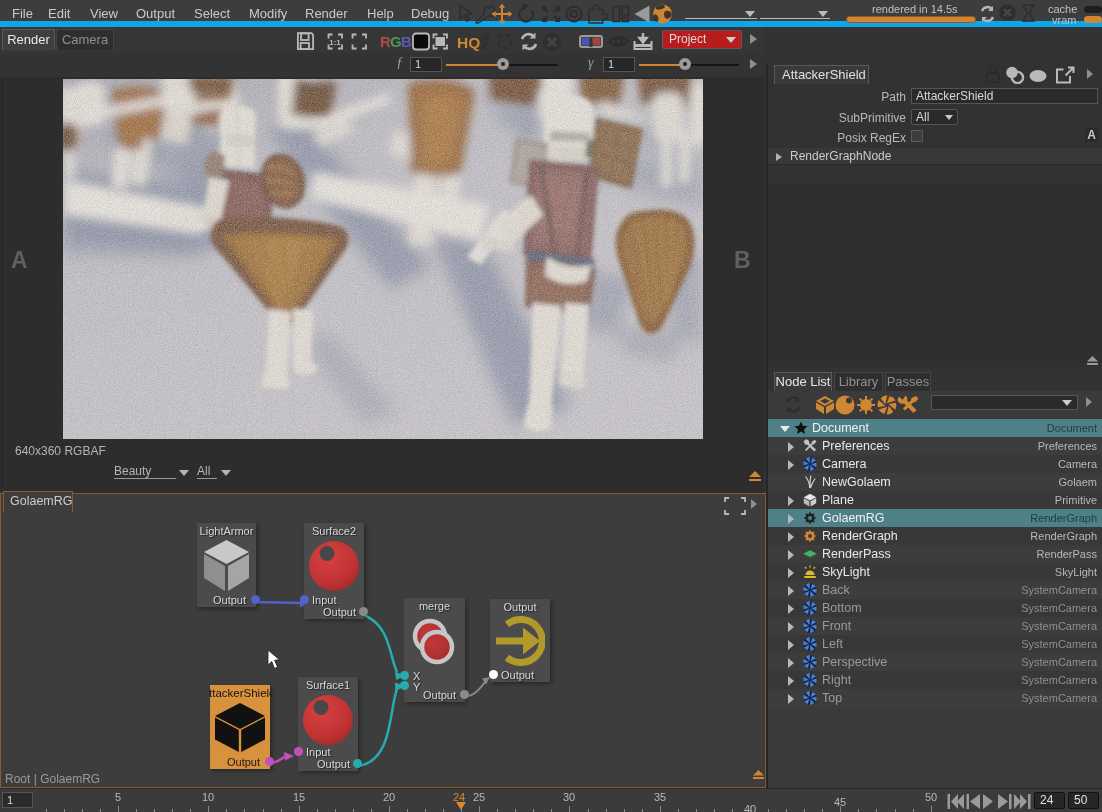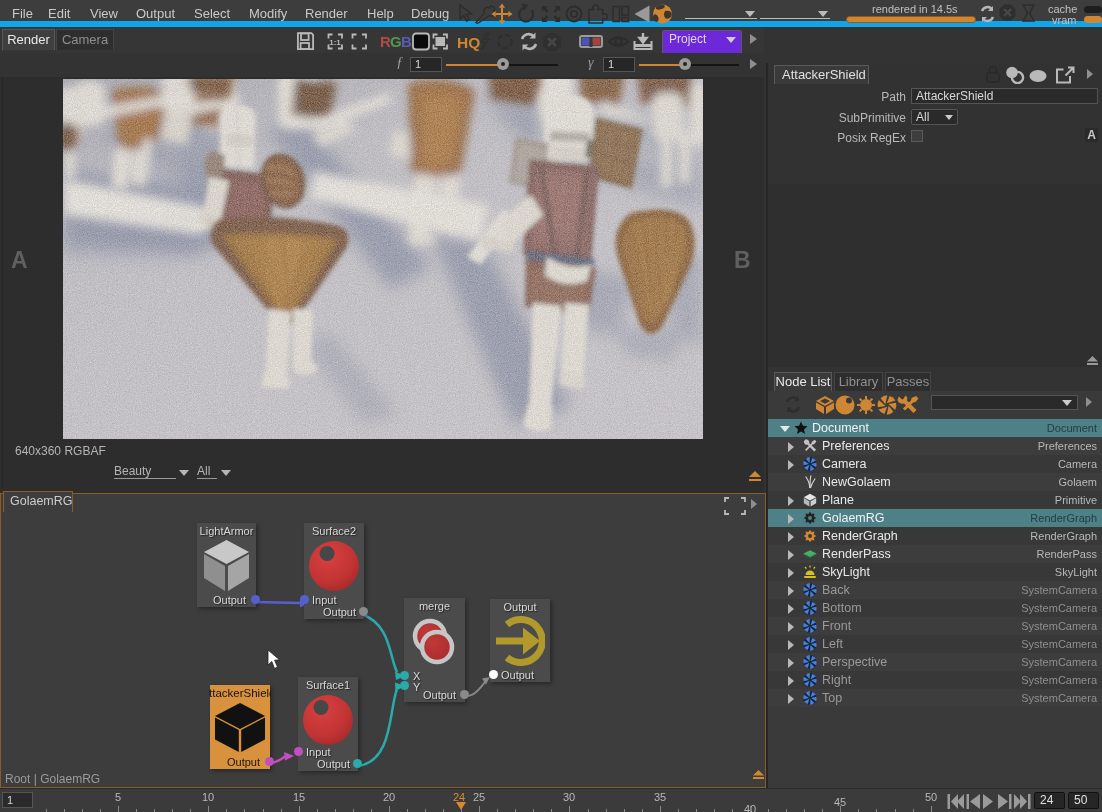--- a/index.html
+++ b/index.html
@@ -157,21 +157,21 @@
         <circle cx="322.5" cy="9.5" r="3.2"></circle>
       </g>
 
       <g stroke="#b9b9b9" stroke-width="2" fill="none">
         <path d="M338.5 9 v8 h17 v-8"></path>
         <path d="M338.5 13.5 h17" stroke-width="3"></path>
       </g>
       <path d="M347 1 v6 M343.5 6 h7 l-3.5 4.5 Z" stroke="#b9b9b9" stroke-width="2.4" fill="#b9b9b9"></path>
     </svg>
 
-    <div class="abs" style="left:662px;top:3px;width:80px;height:35px;background:#6d28d9;border:1px solid #5a5a5a;border-radius:2px;color:#dcdcdc;font-size:12px;line-height:17px;padding-left:6px;">Project
+    <div class="abs" style="left:662px;top:3px;width:80px;height:19px;background:#b91c1c;border:1px solid #5a5a5a;border-radius:2px;color:#dcdcdc;font-size:12px;line-height:17px;padding-left:6px;">Project
       <span style="position:absolute;right:5px;top:6px;width:0;height:0;border-left:5px solid transparent;border-right:5px solid transparent;border-top:6px solid #cccccc;"></span>
     </div>
     <div class="abs" style="left:750px;top:7px;width:0;height:0;border-top:5.5px solid transparent;border-bottom:5.5px solid transparent;border-left:7px solid #8f8f8f;"></div>
   </div>
   <div class="abs" id="sliderrow" style="left:0;top:53px;width:764px;height:24px;background:#333333;">
     <div class="abs" style="left:396px;top:1px;font-size:15px;color:#9a9a9a;font-style:italic;font-family:'Liberation Serif',serif;">ƒ</div>
     <div class="abs" style="left:410px;top:4px;width:32px;height:15px;background:#262626;border:1px solid #555;color:#d8d8d8;font-size:11px;line-height:13px;padding-left:4px;">1</div>
     <div class="abs" style="left:446px;top:10.5px;width:57px;height:2px;background:#cf8734;"></div>
     <div class="abs" style="left:503px;top:10.5px;width:55px;height:2px;background:#141414;"></div>
     <div class="abs" style="left:497px;top:5px;width:12px;height:12px;border-radius:50%;background:#9b9b9b;"></div>
@@ -560,20 +560,24 @@
 
       <div class="abs" style="left:0;top:48px;width:138px;text-align:right;font-size:12px;color:#b8b8b8;">SubPrimitive</div>
       <div class="abs" style="left:143px;top:46px;width:47px;height:16px;background:#2a2a2a;border:1px solid #555;border-radius:2px;color:#d8d8d8;font-size:12px;line-height:14px;padding-left:4px;">All
         <span style="position:absolute;right:4px;top:5px;width:0;height:0;border-left:4.5px solid transparent;border-right:4.5px solid transparent;border-top:5.5px solid #cccccc;"></span>
       </div>
 
       <div class="abs" style="left:0;top:68px;width:138px;text-align:right;font-size:12px;color:#b8b8b8;">Posix RegEx</div>
       <div class="abs" style="left:143px;top:67px;width:12px;height:12px;background:#3d3d3d;border:1px solid #5a5a5a;"></div>
       <div class="abs" style="left:317px;top:65px;width:13px;height:14px;background:#2a2a2a;color:#c9c9c9;font-size:12px;font-weight:bold;text-align:center;line-height:14px;border-radius:2px;">A</div>
 
+      <div class="abs" style="left:0;top:85px;width:334px;height:17px;background:#383838;border-bottom:1px solid #2c2c2c;">
+        <span style="position:absolute;left:8px;top:5px;width:0;height:0;border-top:4.5px solid transparent;border-bottom:4.5px solid transparent;border-left:6px solid #b0b0b0;"></span>
+        <span style="position:absolute;left:22px;top:1px;font-size:12px;color:#cccccc;">RenderGraphNode</span>
+      </div>
     </div>
 
     <div class="abs" style="left:2px;top:121px;width:334px;height:183px;background:#2f2f2f;">
       <svg class="abs" style="left:318px;top:172px;" width="13" height="9" viewBox="0 0 13 9">
         <path d="M1 5.5 L6.5 0 L12 5.5 Z" fill="#9a9a9a"></path>
           <rect x="1" y="7" width="11" height="2" fill="#9a9a9a"></rect>
       </svg>
     </div>
 
     <div class="abs" style="left:2px;top:304px;width:334px;height:484px;background:#3a3a3a;">

